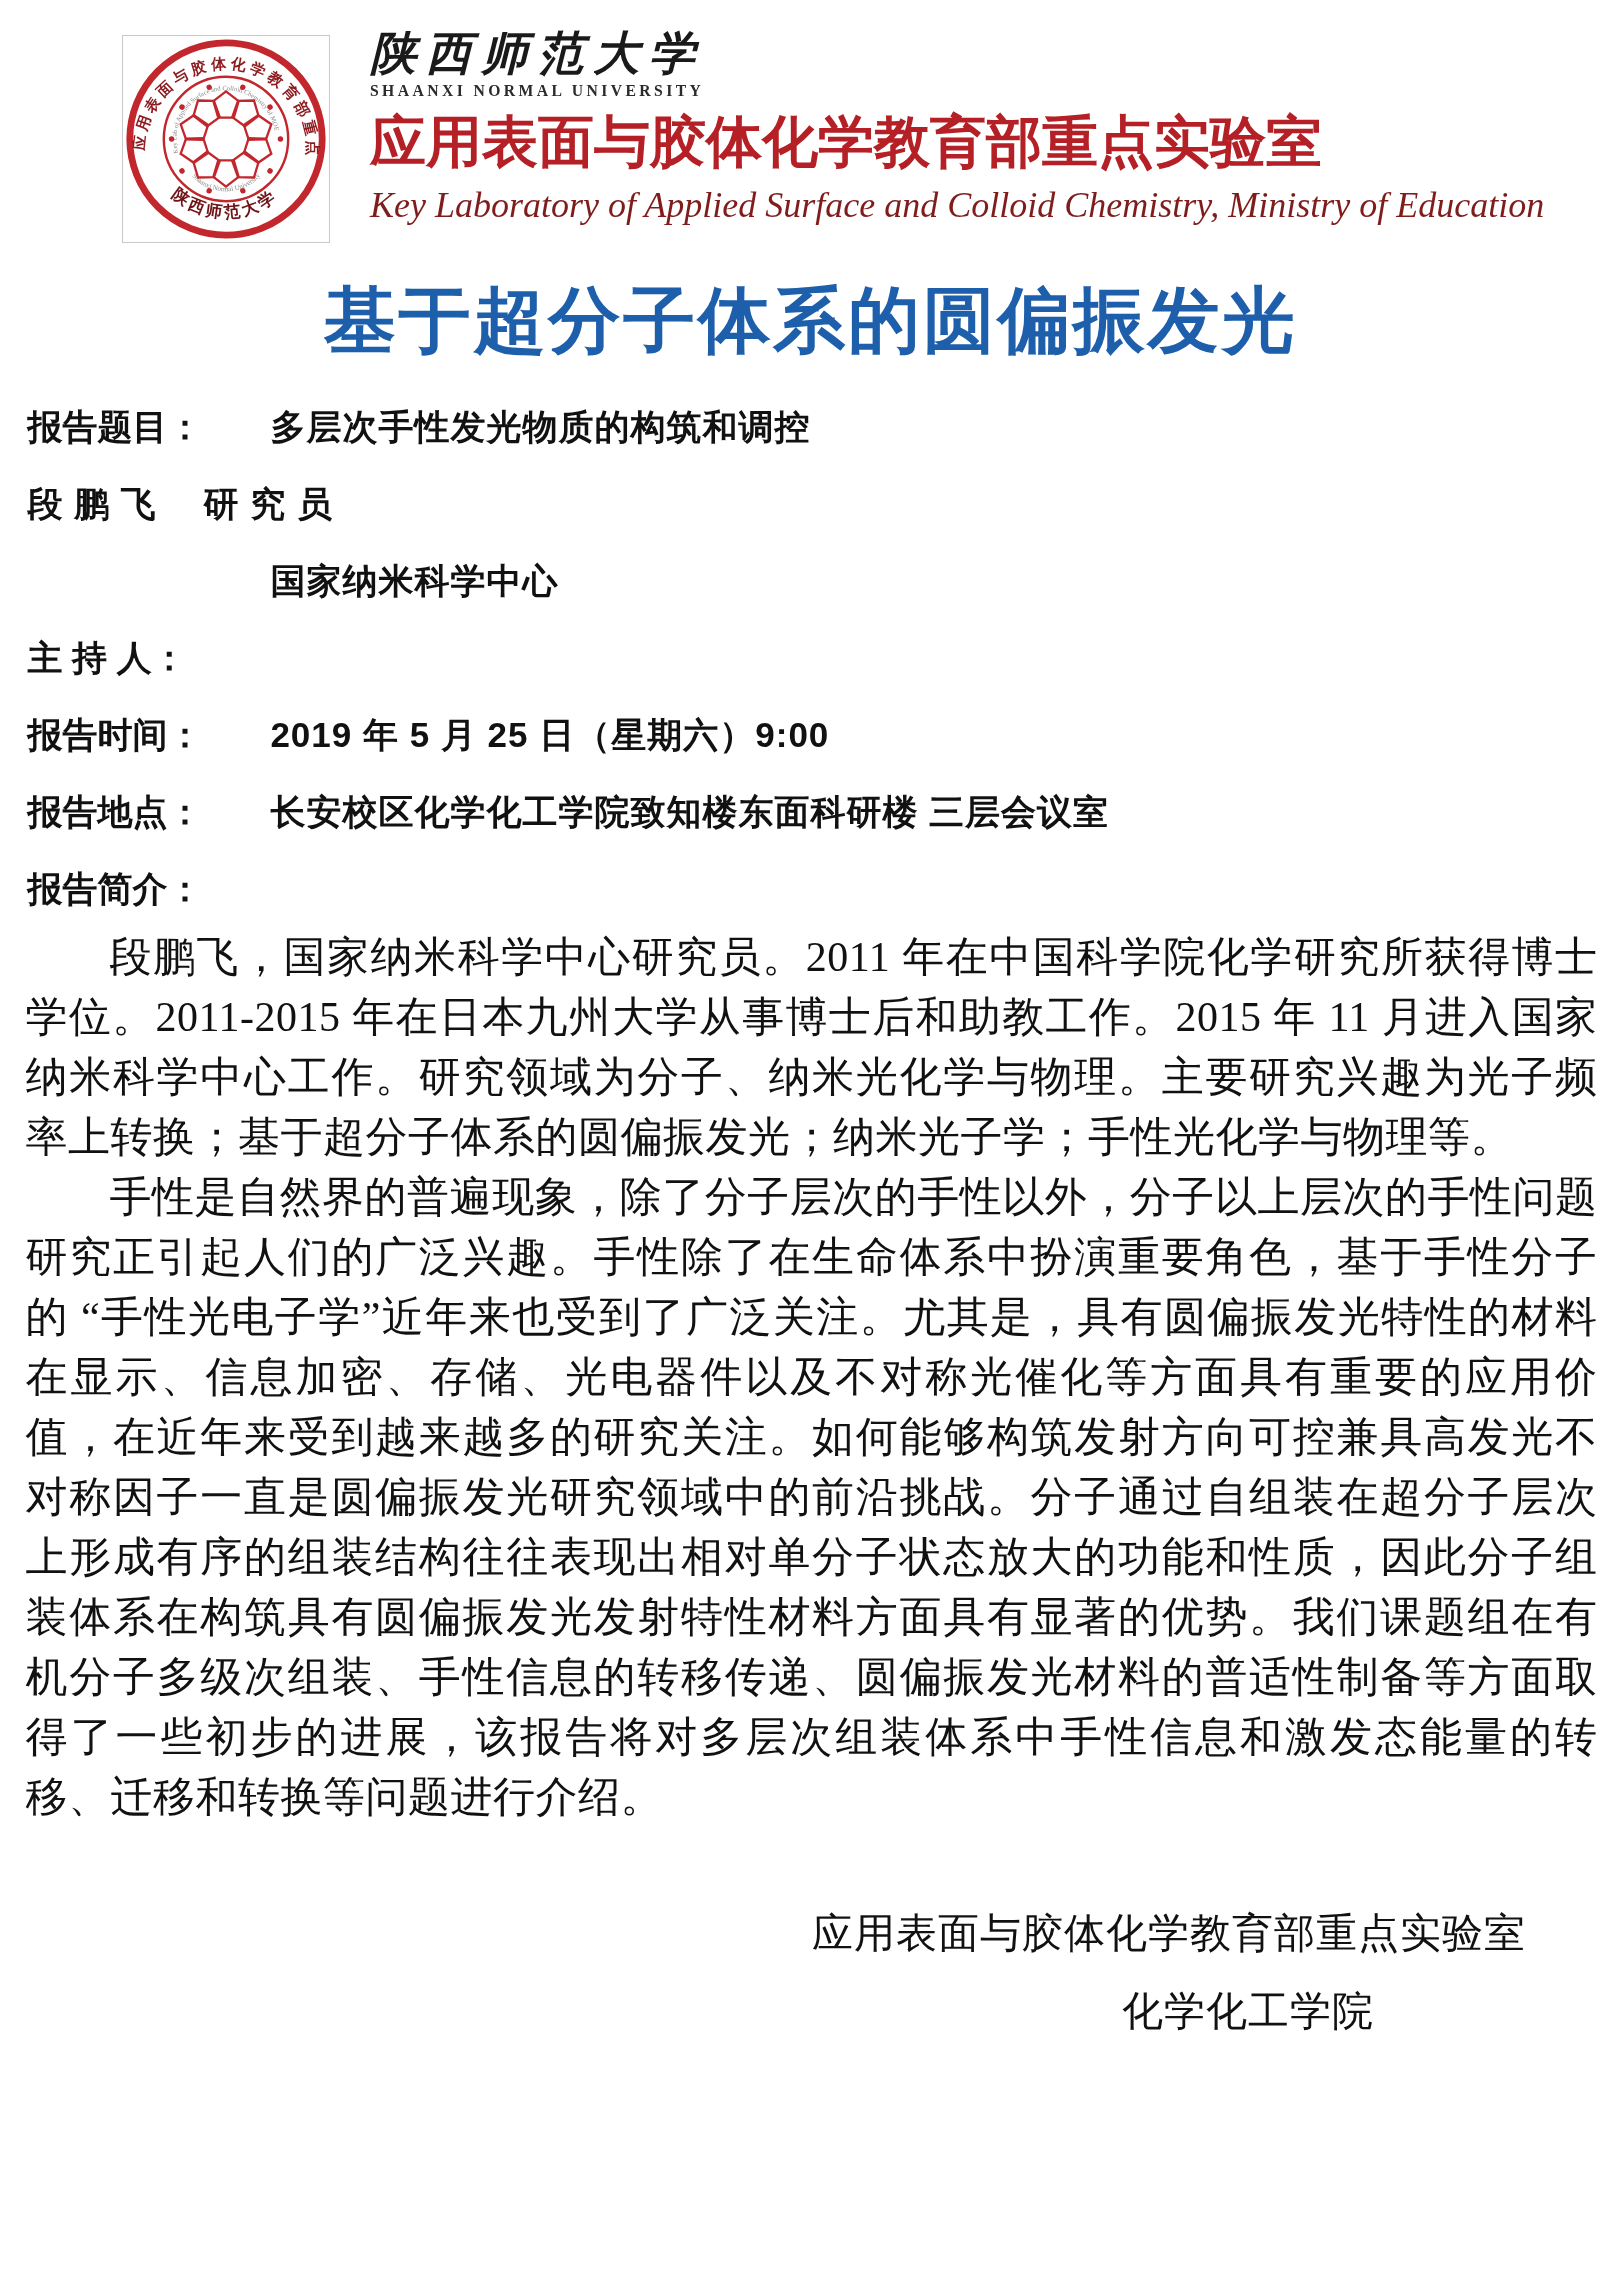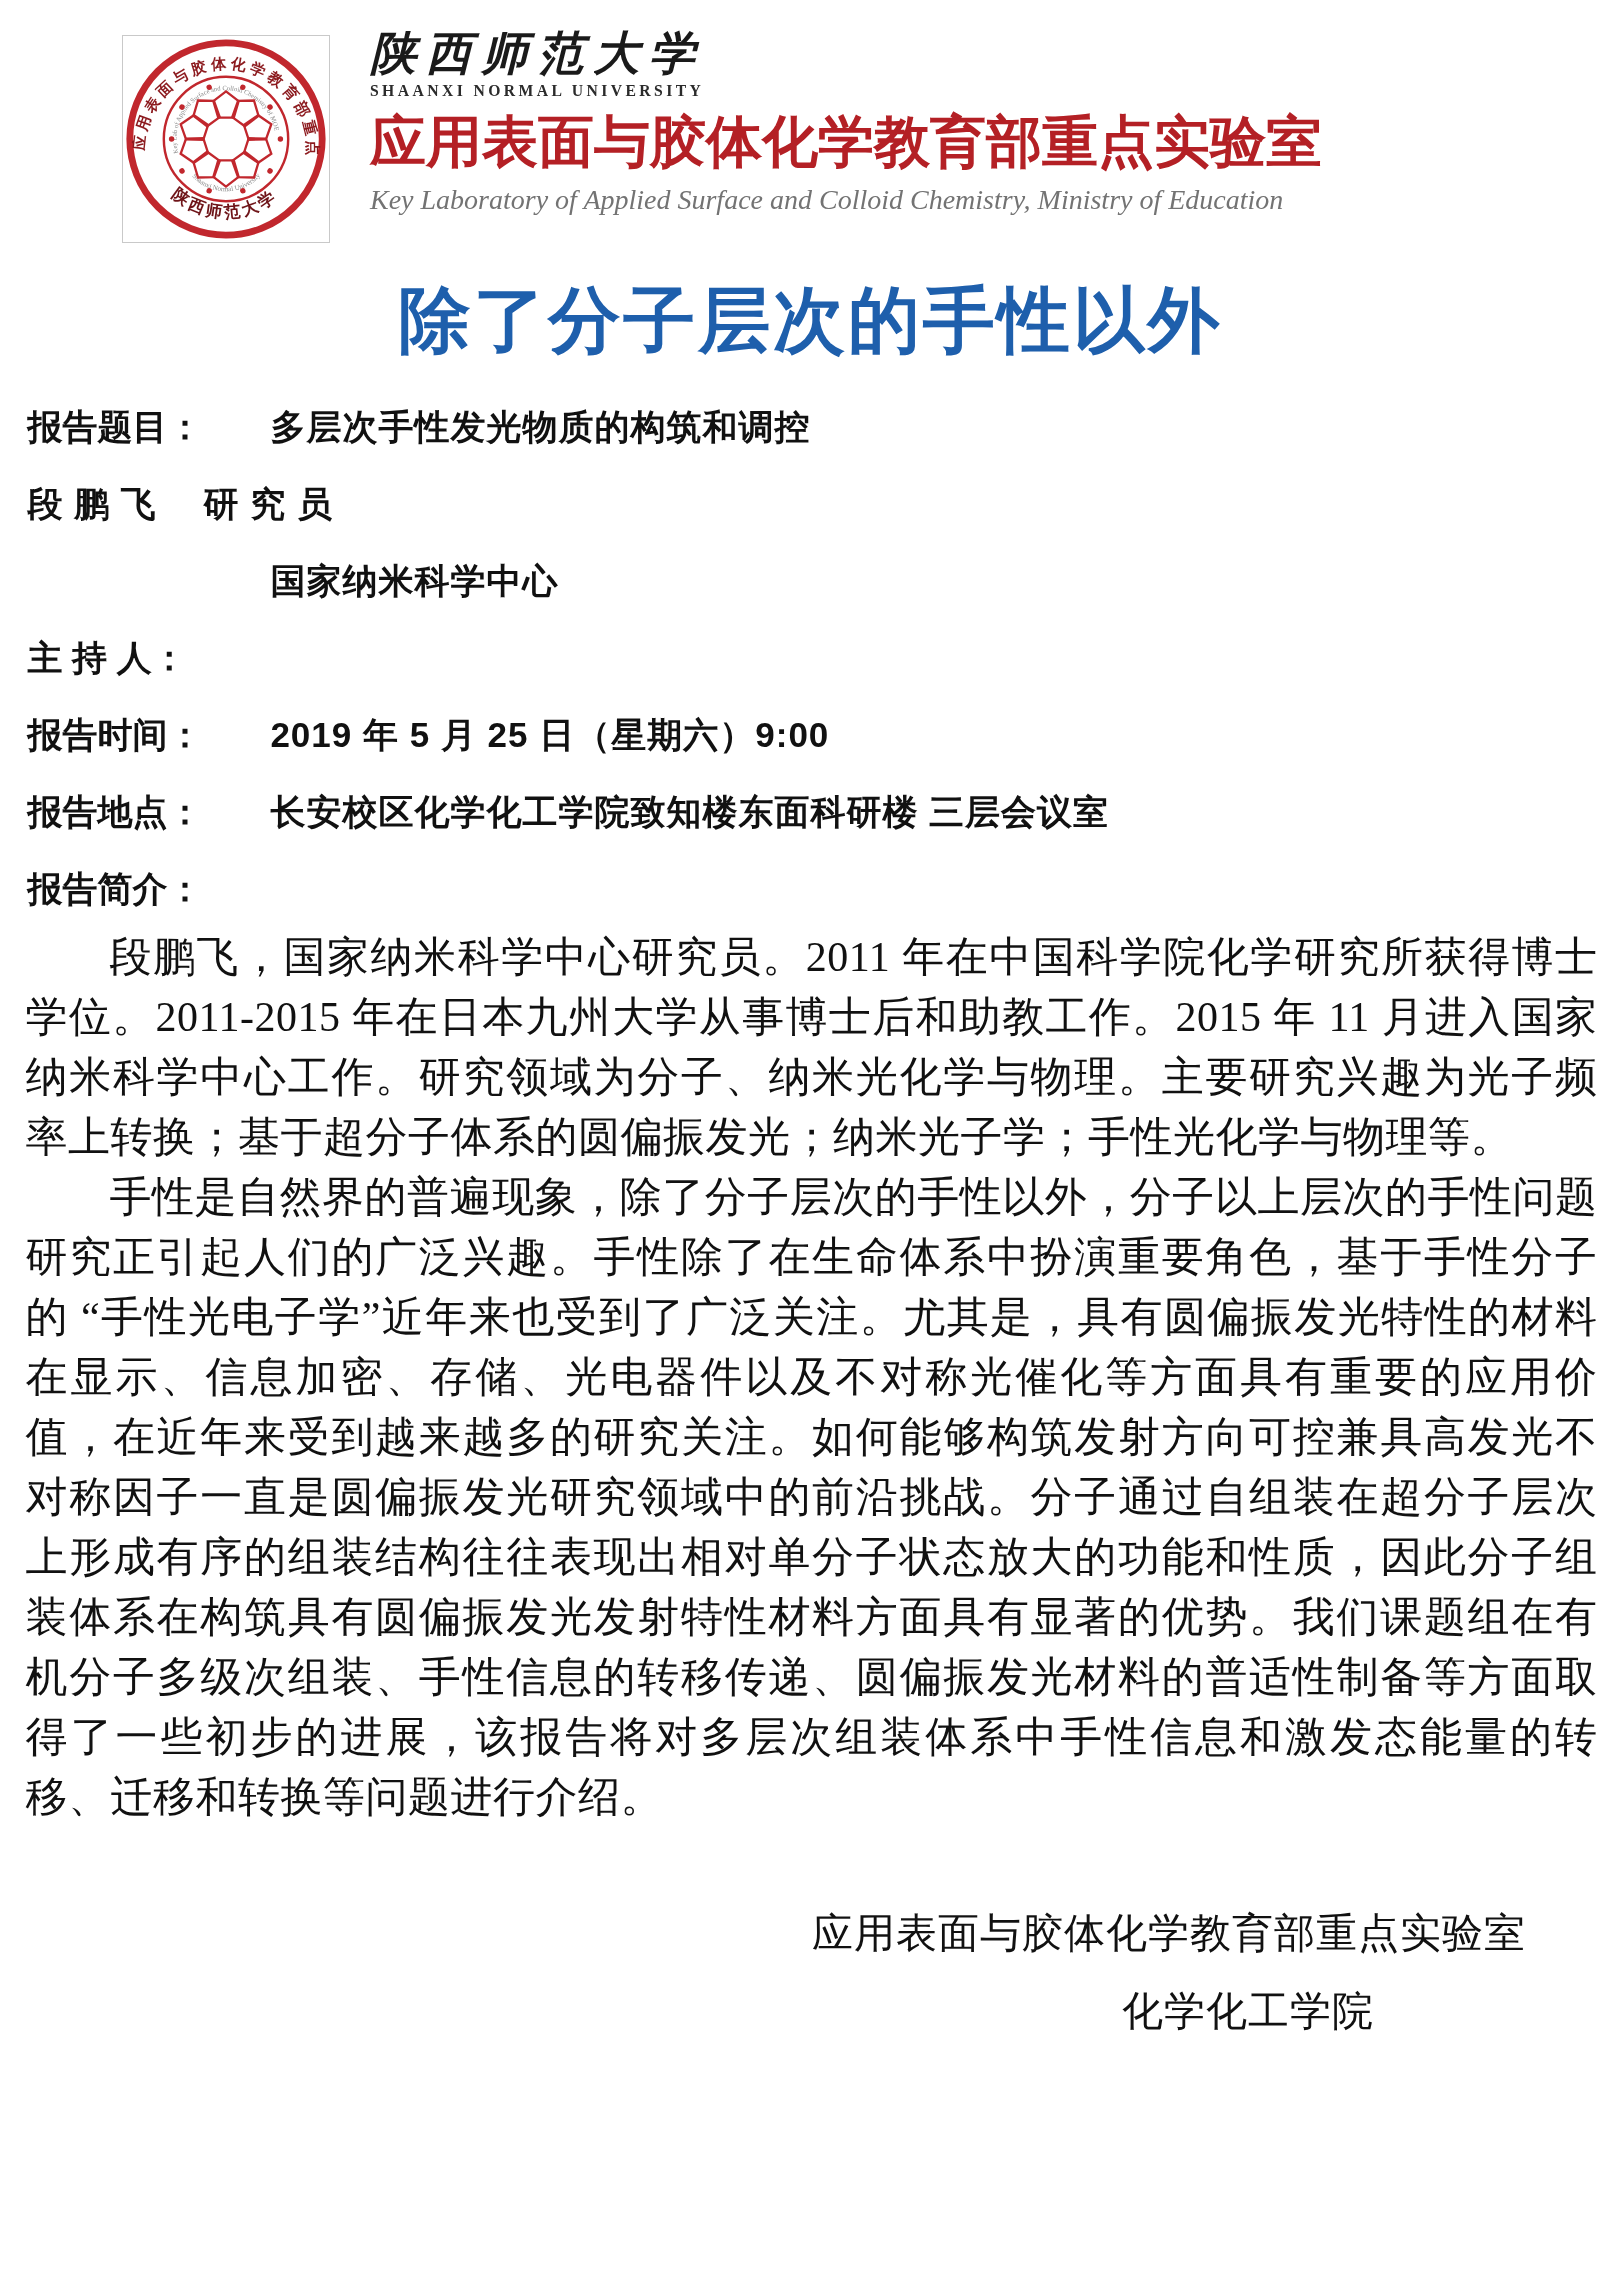--- a/index.html
+++ b/index.html
@@ -46,22 +46,22 @@
     font-family: "Liberation Sans", sans-serif;
     font-weight: bold;
     font-size: 56px;
     line-height: 1.12;
     margin-top: 11.8px;
     white-space: nowrap;
   }
   .lab-en {
     font-family: "Liberation Serif", serif;
     font-style: italic;
-    font-size: 28px;
-    color: #737373;
+    font-size: 36px;
+    color: #7f1d1d;
     margin-top: 9.8px;
     white-space: nowrap;
   }
   
   .series-title {
     text-align: center;
     font-family: "Liberation Serif", serif;
     font-weight: bold;
     font-size: 72px;
     letter-spacing: 2.9px;
@@ -157,21 +157,21 @@
     </div>
 
     <div class="header-text">
       <div class="univ-cn">陕西师范大学</div>
       <div class="univ-en">SHAANXI NORMAL UNIVERSITY</div>
       <div class="lab-cn" id="labCn" style="color: rgb(180, 32, 37);">应用表面与胶体化学教育部重点实验室</div>
       <div class="lab-en">Key Laboratory of Applied Surface and Colloid Chemistry, Ministry of Education</div>
     </div>
   </div>
 
-  <div class="series-title" id="seriesTitle" style="color: rgb(30, 95, 172);">除了分子层次的手性以外</div>
+  <div class="series-title" id="seriesTitle" style="color: rgb(30, 95, 172);">基于超分子体系的圆偏振发光</div>
 
   <div class="info">
     <div class="info-row">
       <span class="info-label">报告题目：</span>
       <span class="info-value">多层次手性发光物质的构筑和调控</span>
     </div>
     <div class="info-row">
       <span class="info-value">段 鹏 飞　 研 究 员</span>
     </div>
     <div class="info-row">

